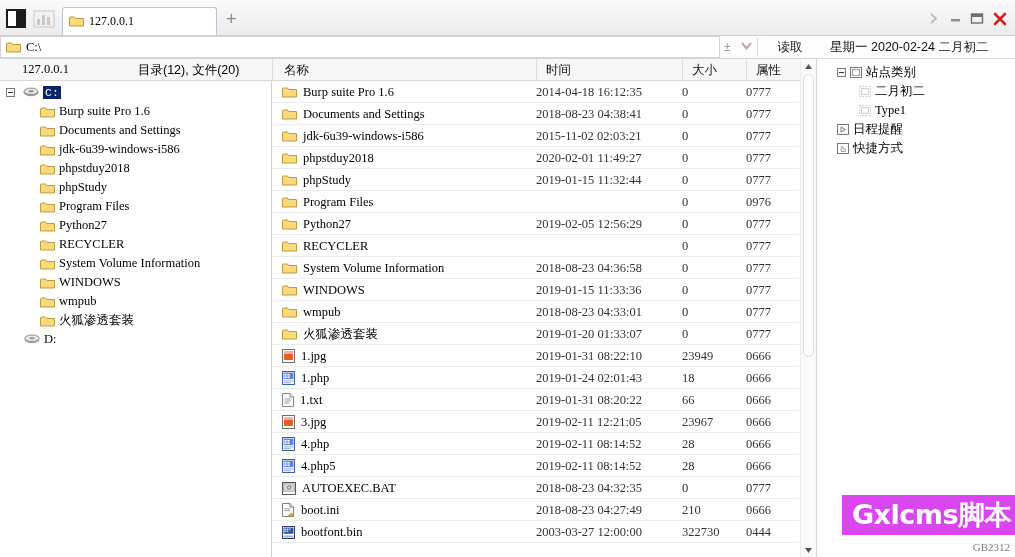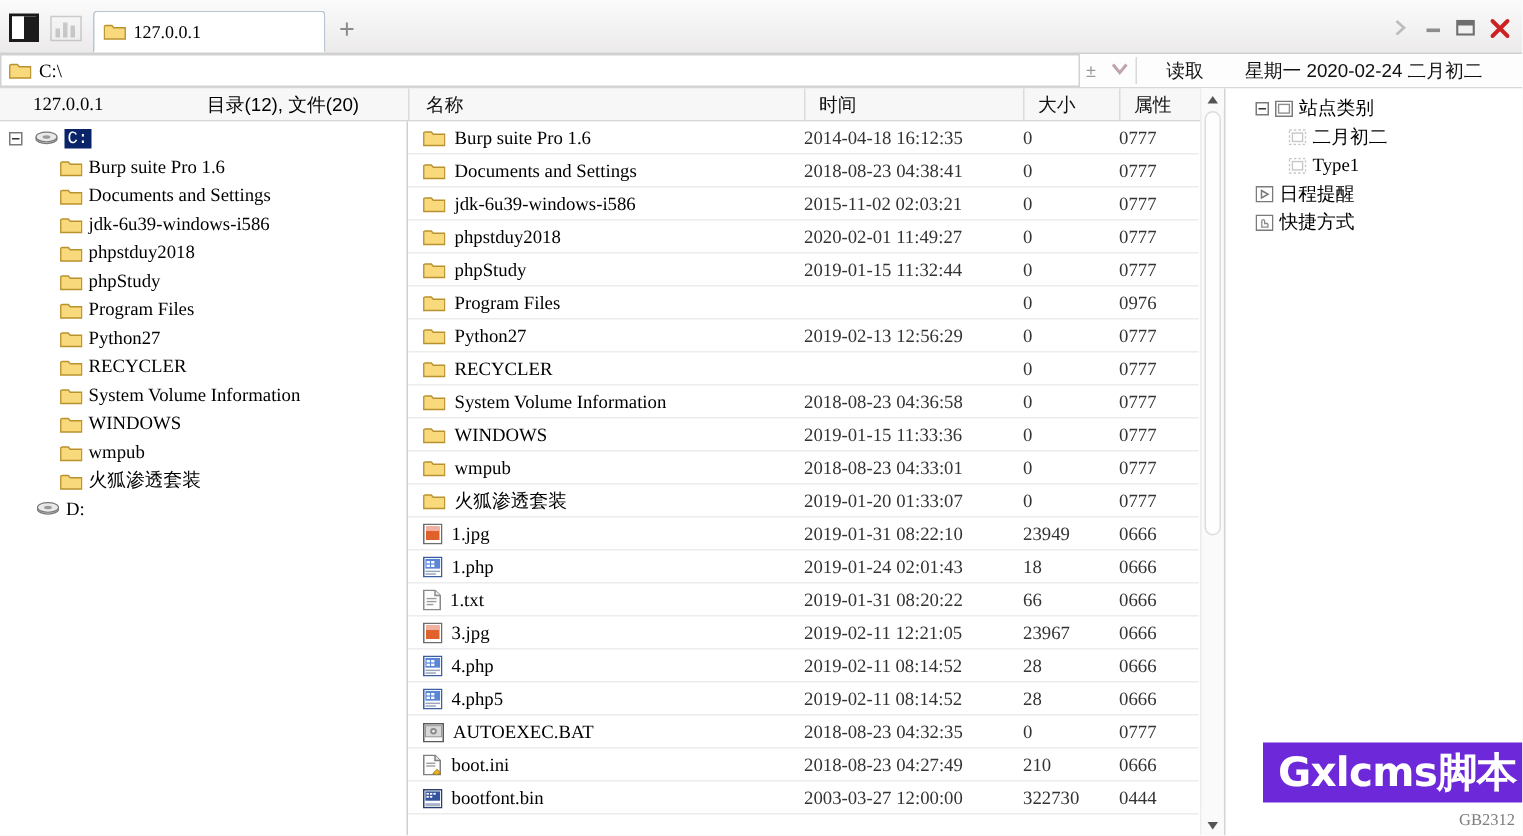--- a/index.html
+++ b/index.html
@@ -573,21 +573,21 @@
       </div>
       <div class="row" style="top: 132px;">
         <div class="cell-name">
           <span class="ic">
             <svg width="15" height="12" viewBox="0 0 15 12">
   <path d="M0.5 2.5 L0.5 11 L14.5 11 L14.5 3.5 L6.8 3.5 L5.6 2.0 L1.5 2.0 Z" fill="#f8d97b" stroke="#b9922e" stroke-width="0.9"></path>
             </svg>
           </span>
           <span>Python27</span>
         </div>
-        <div class="cell-time">2019-02-13 12:56:29</div>
+        <div class="cell-time">2019-02-05 12:56:29</div>
         <div class="cell-size">0</div>
         <div class="cell-attr">0777</div>
       </div>
       <div class="row" style="top: 154px;">
         <div class="cell-name">
           <span class="ic">
             <svg width="15" height="12" viewBox="0 0 15 12">
   <path d="M0.5 2.5 L0.5 11 L14.5 11 L14.5 3.5 L6.8 3.5 L5.6 2.0 L1.5 2.0 Z" fill="#f8d97b" stroke="#b9922e" stroke-width="0.9"></path>
             </svg>
           </span>
@@ -867,16 +867,16 @@
           <svg width="12" height="11" viewBox="0 0 12 11">
       <rect x="0.5" y="0.5" width="11" height="10" fill="#fff" stroke="#7a7a7a"></rect>
       <path d="M4.2 8.4 L4.2 4.6 Q4.2 3.4 5.2 3.4 Q6.1 3.4 6.1 4.6 L6.1 6.0
                L7.6 6.0 Q8.3 6.0 8.3 6.8 L8.3 8.4 Z" fill="none" stroke="#8d8d8d" stroke-width="0.9"></path>
           </svg>
         </span>
         <span class="lbl">快捷方式</span>
       </div>
     </div>
 
-  <div class="watermark" style="background: #6d28d9; margin-left: 32px;">Gxlcms脚本</div>
+  <div class="watermark" style="background: #d946ef; margin-left: 32px;">Gxlcms脚本</div>
   <div class="wm-code">GB2312</div>
 
 </div>
 
 </body></html>

